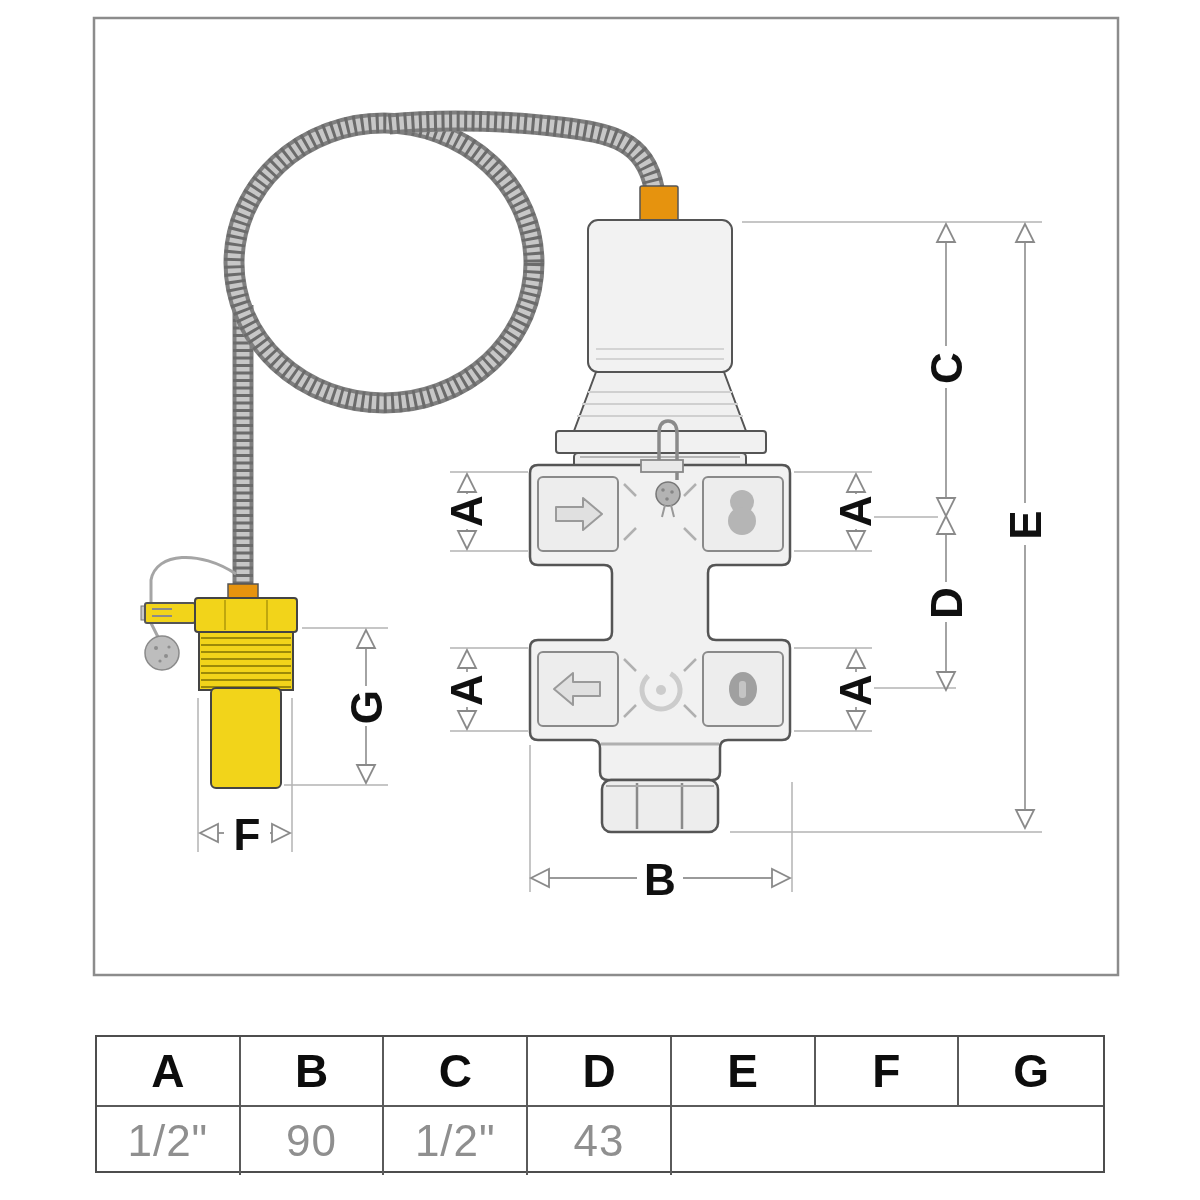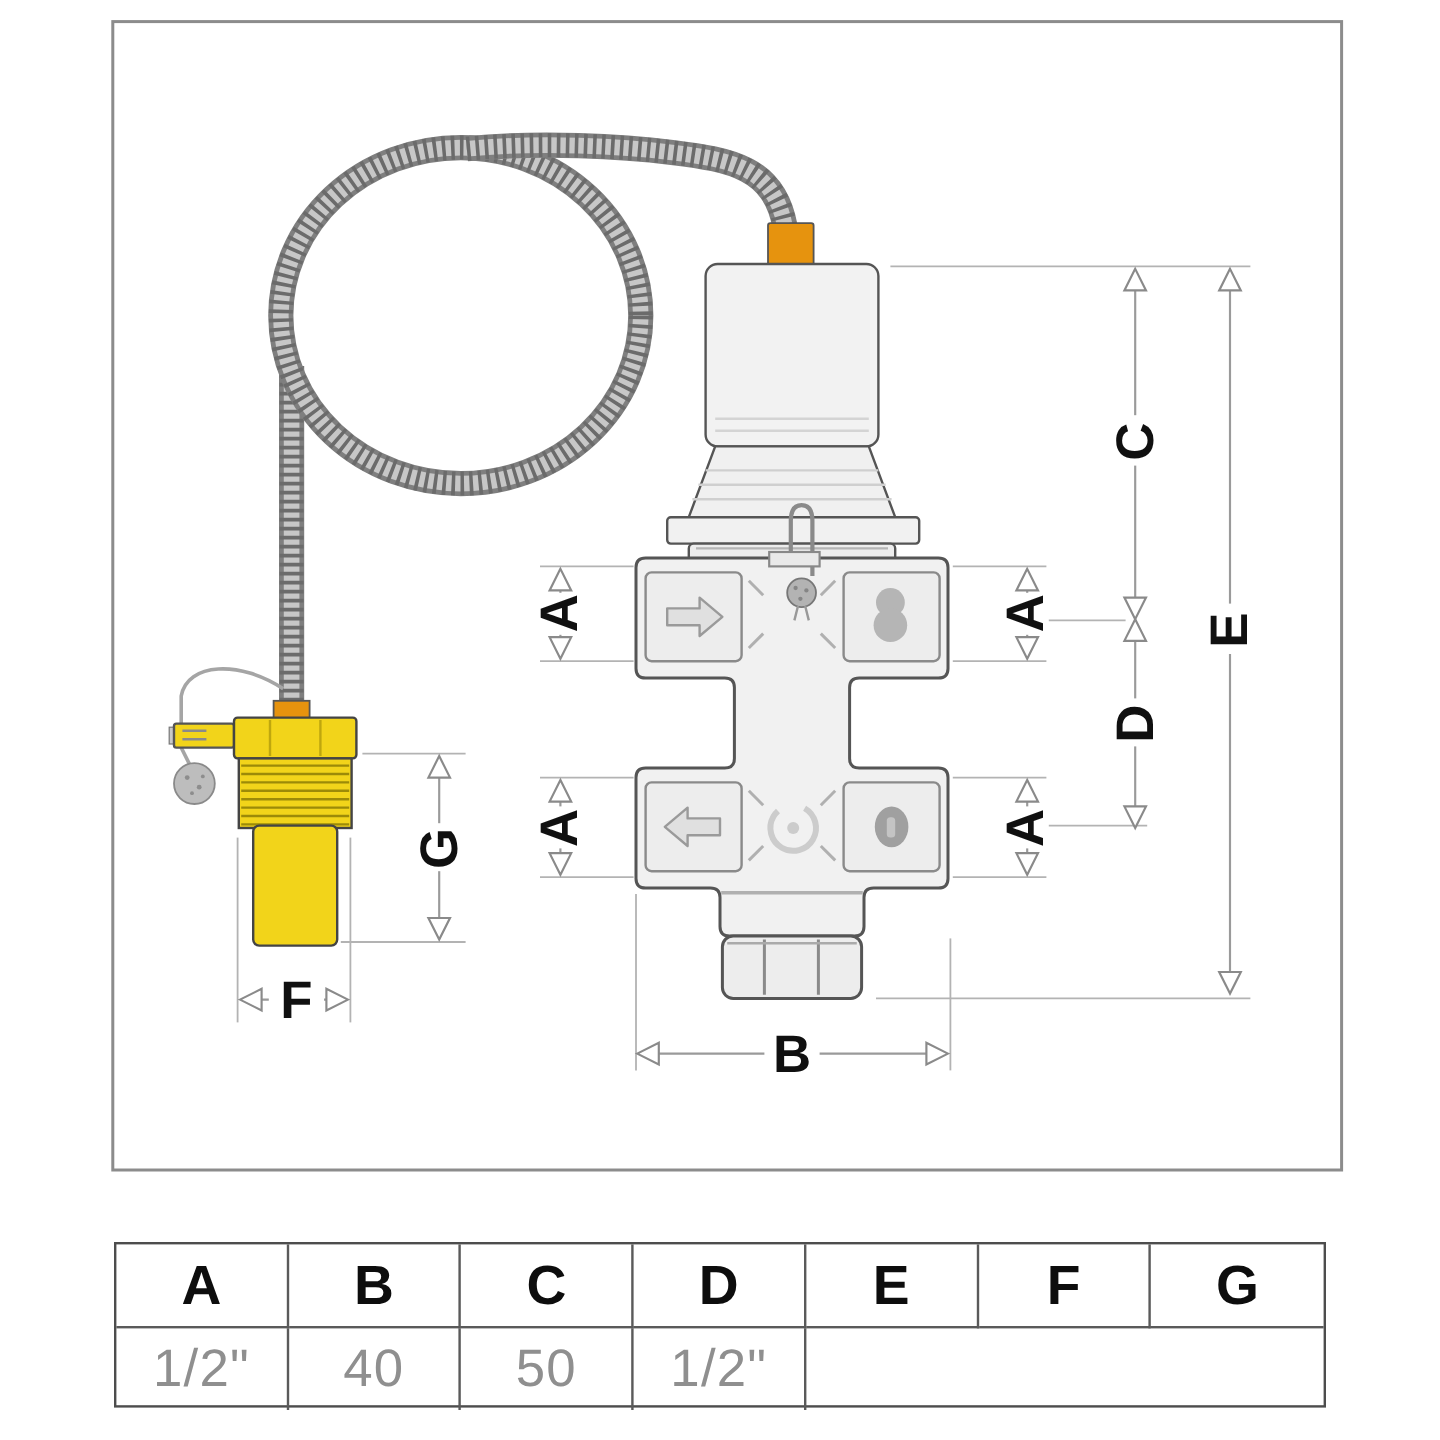--- a/index.html
+++ b/index.html
@@ -227,18 +227,18 @@
 
 <div id="dim-table">
   <div class="cell hcell">A</div>
   <div class="cell hcell">B</div>
   <div class="cell hcell">C</div>
   <div class="cell hcell">D</div>
   <div class="cell hcell">E</div>
   <div class="cell hcell">F</div>
   <div class="cell hcell">G</div>
   <div class="cell vcell vrow">1/2"</div>
-  <div class="cell vcell vrow">40</div>
-  <div class="cell vcell vrow">50</div>
+  <div class="cell vcell vrow">90</div>
   <div class="cell vcell vrow">1/2"</div>
+  <div class="cell vcell vrow">43</div>
 </div>
 
 </div>
 
 </body></html>

